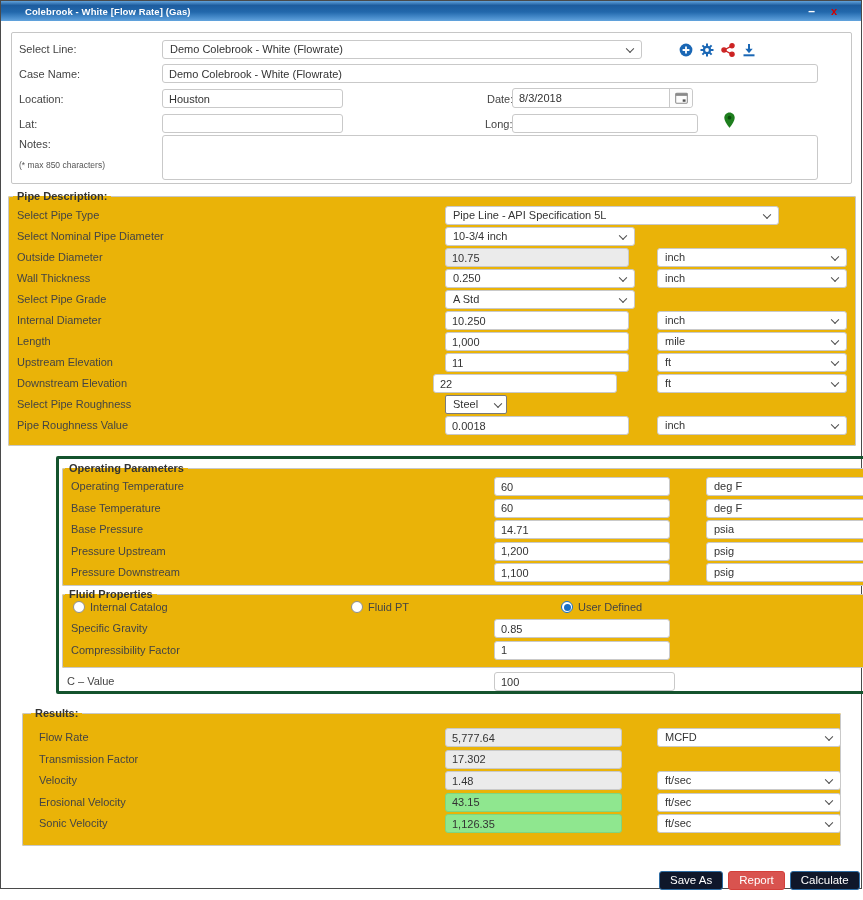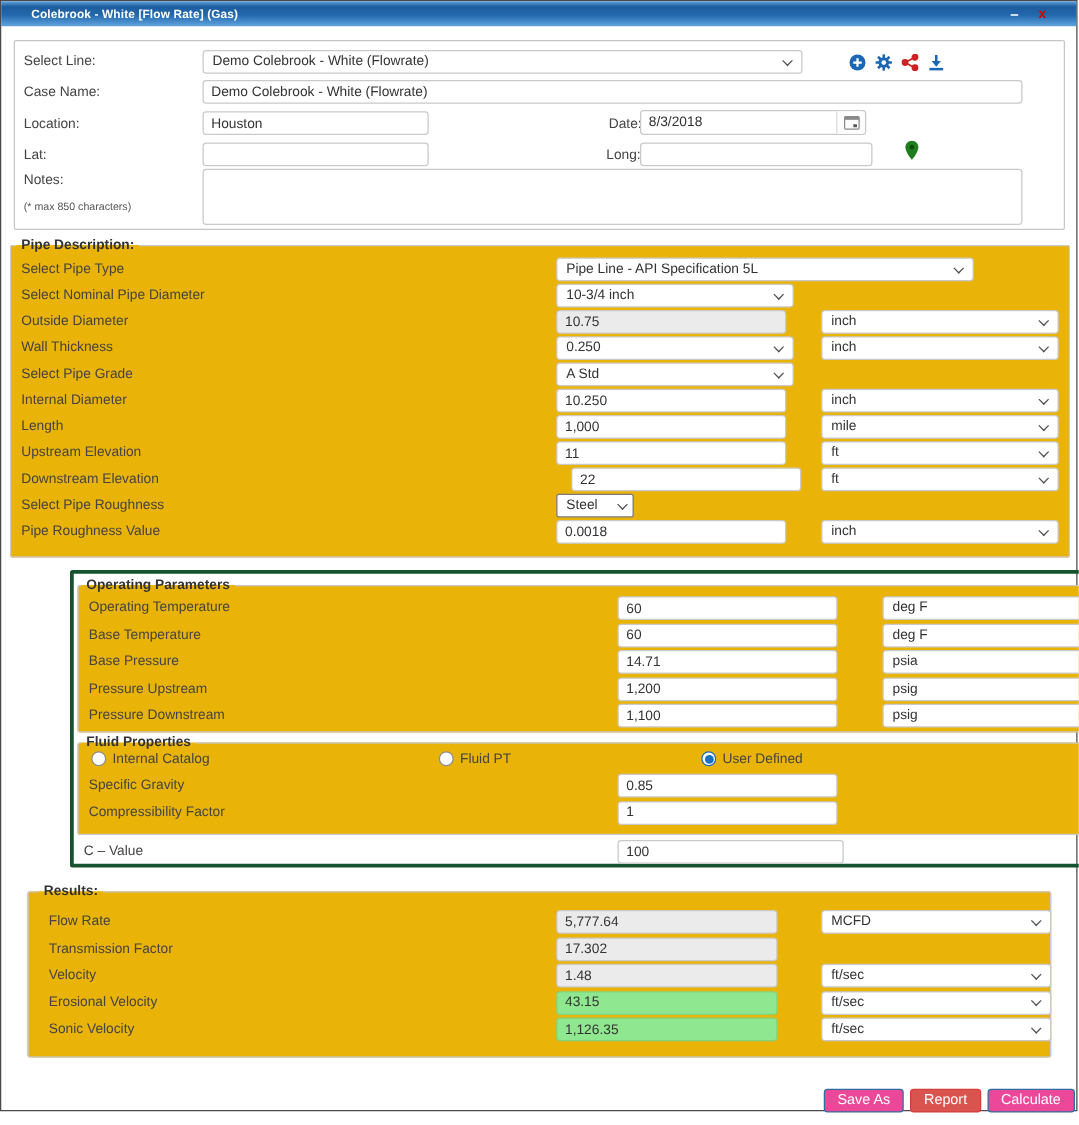--- a/index.html
+++ b/index.html
@@ -81,21 +81,21 @@
   
   .f-res { left:21px; top:706px; width:819px; height:139px; }
   .f-res legend { margin-left:8px; }
   .rrow { position:relative; height:21.5px; }
   .rrow .lab { position:absolute; left:16px; line-height:21.5px; }
 
   
   .footer { position:absolute; left:658px; top:870px; display:flex; gap:5px; }
   .btn { height:19px; border-radius:3px; border:1px solid rgba(0,0,0,.18); color:#fff;
          font-size:11.5px; font-family:inherit; padding:0 10px; line-height:17px; cursor:pointer; }
-  .btn.blue { background:#ec4899; border-color:#2e6da4; }
+  .btn.blue { background:#0f172a; border-color:#2e6da4; }
   .btn.red  { background:#d9534f; border-color:#d43f3a; }
 </style>
 </head>
 <body>
 
 <div class="window">
 
   <div class="titlebar">
     <span class="title">Colebrook - White [Flow Rate] (Gas)</span>
     <span class="tb-min">–</span>
@@ -243,21 +243,21 @@
       <div class="prow">
         <span class="lab">Upstream Elevation</span>
         <input class="inp ctl" style="left: 436px; top: 1px; width: 184px;" value="11">
         <div class="sel ctl" style="left:648px; top:1px; width:190px;">
           <span class="sel-text">ft</span>
             <span class="chev"></span>
         </div>
       </div>
       <div class="prow">
         <span class="lab">Downstream Elevation</span>
-        <input class="inp ctl" style="left: 448px; top: 1px; width: 184px;" value="22">
+        <input class="inp ctl" style="left: 424px; top: 1px; width: 184px;" value="22">
         <div class="sel ctl" style="left:648px; top:1px; width:190px;">
           <span class="sel-text">ft</span>
             <span class="chev"></span>
         </div>
       </div>
       <div class="prow">
         <span class="lab">Select Pipe Roughness</span>
         <div class="sel native ctl" style="left:436px; top:1px; width:62px;">
           <span class="sel-text">Steel</span>
             <span class="chev"></span>

